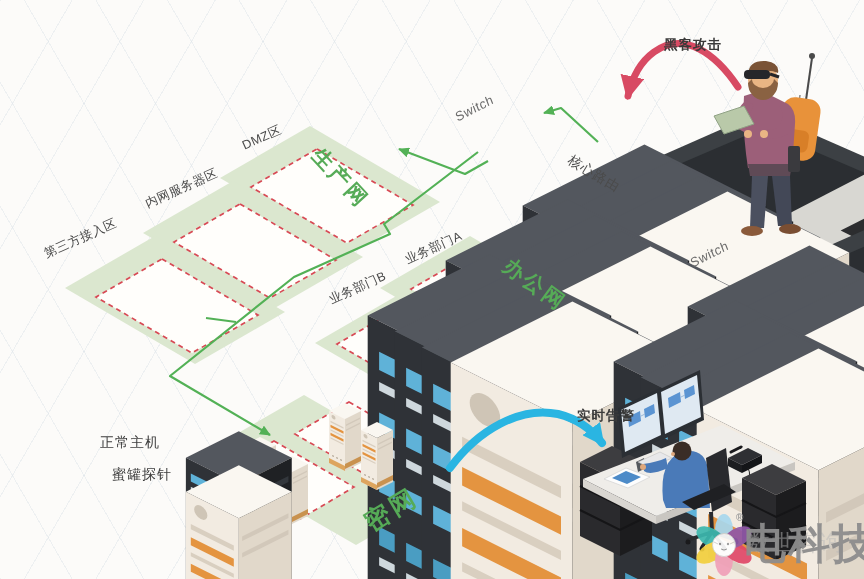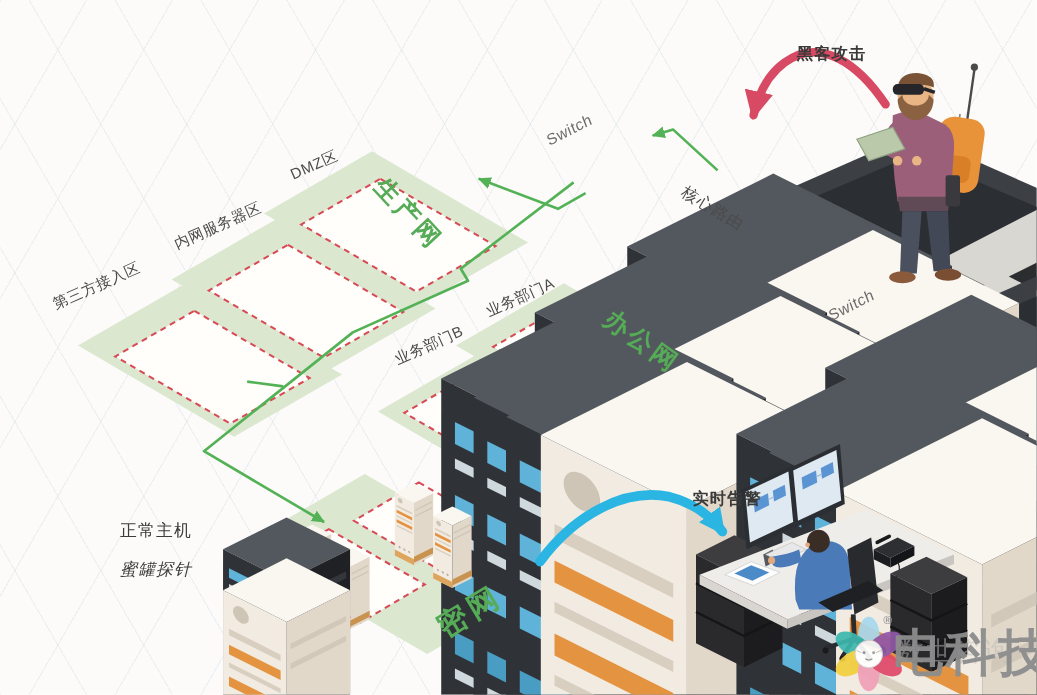--- a/index.html
+++ b/index.html
@@ -404,21 +404,21 @@
 <div class="lbl area-lbl" style="left:146px;top:196px;">内网服务器区</div>
 <div class="lbl area-lbl" style="left:243px;top:138px;">DMZ区</div>
 <div class="lbl area-lbl" style="left:330px;top:292px;">业务部门B</div>
 <div class="lbl area-lbl" style="left:406px;top:252px;">业务部门A</div>
 
 <div class="lbl zone-name zone-prod" style="left:326px;top:142px;">生产网</div>
 <div class="lbl zone-name zone-office" style="left:514px;top:252px;">办公网</div>
 <div class="lbl zone-name zone-honey" style="left:358px;top:510px;">密网</div>
 
 <div class="lbl legend-lbl" style="left:100px;top:434px;">正常主机</div>
-<div class="lbl legend-lbl" style="left:100px;top:466px;font-style:italic;">蜜罐探针</div>
+<div class="lbl legend-lbl" style="left:112px;top:466px;">蜜罐探针</div>
 
 <div class="lbl callout" style="left:577px;top:407px;">实时告警</div>
 
 <div class="lbl wm-back" style="left:748px;top:528px;">数世咨询</div>
 <div class="lbl wm-brand" style="left:744px;top:516px;">电科技</div>
 <div class="lbl wm-reg" style="left:736px;top:512px;">®</div>
 
 </div>
 
 </body></html>

